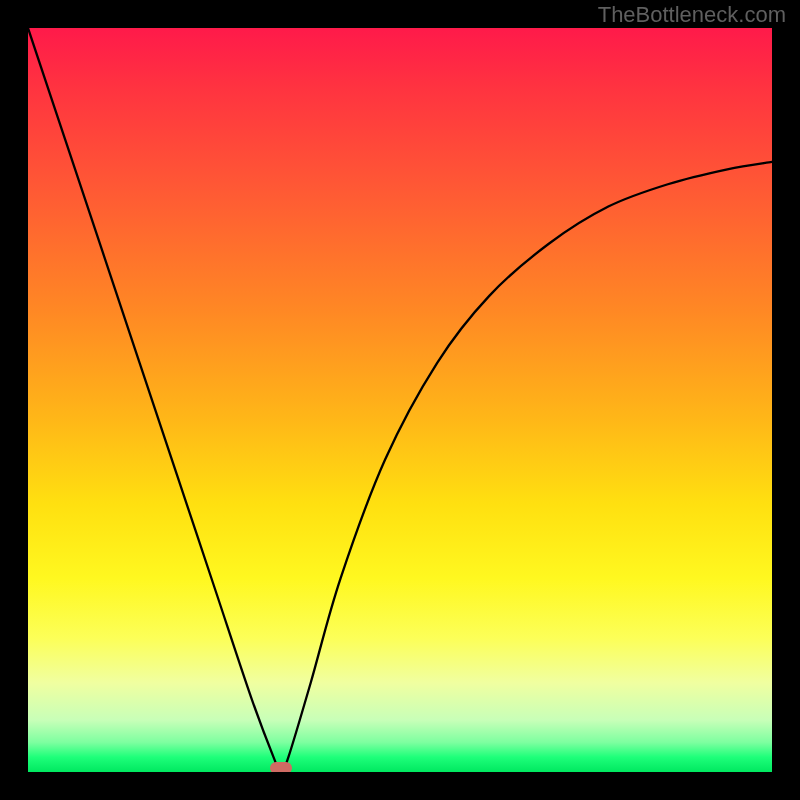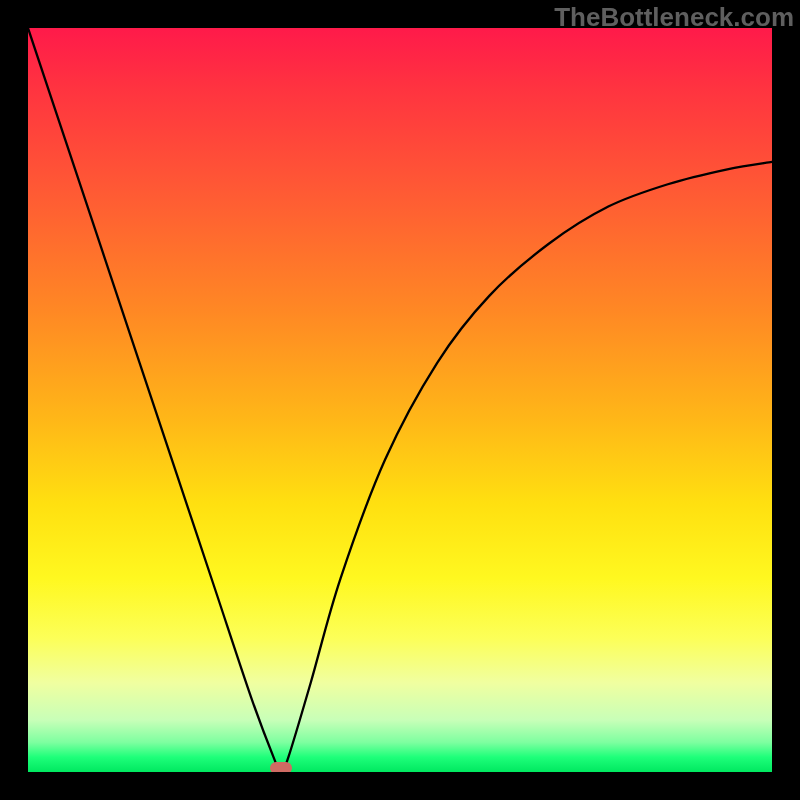--- a/index.html
+++ b/index.html
@@ -13,24 +13,24 @@
   }
   .frame {
     position: relative;
     width: 800px;
     height: 800px;
     background: #000;
   }
   .watermark {
     position: absolute;
     top: 2px;
-    right: 6px;
+    right: 14px;
     color: #5f5f5f;
-    font-size: 26px;
-    font-weight: 700;
+    font-size: 22px;
+    font-weight: 400;
     letter-spacing: 0px;
     z-index: 10;
   }
   .plot-area {
     position: absolute;
     left: 28px;
     top: 28px;
     width: 744px;
     height: 744px;
     overflow: hidden;

